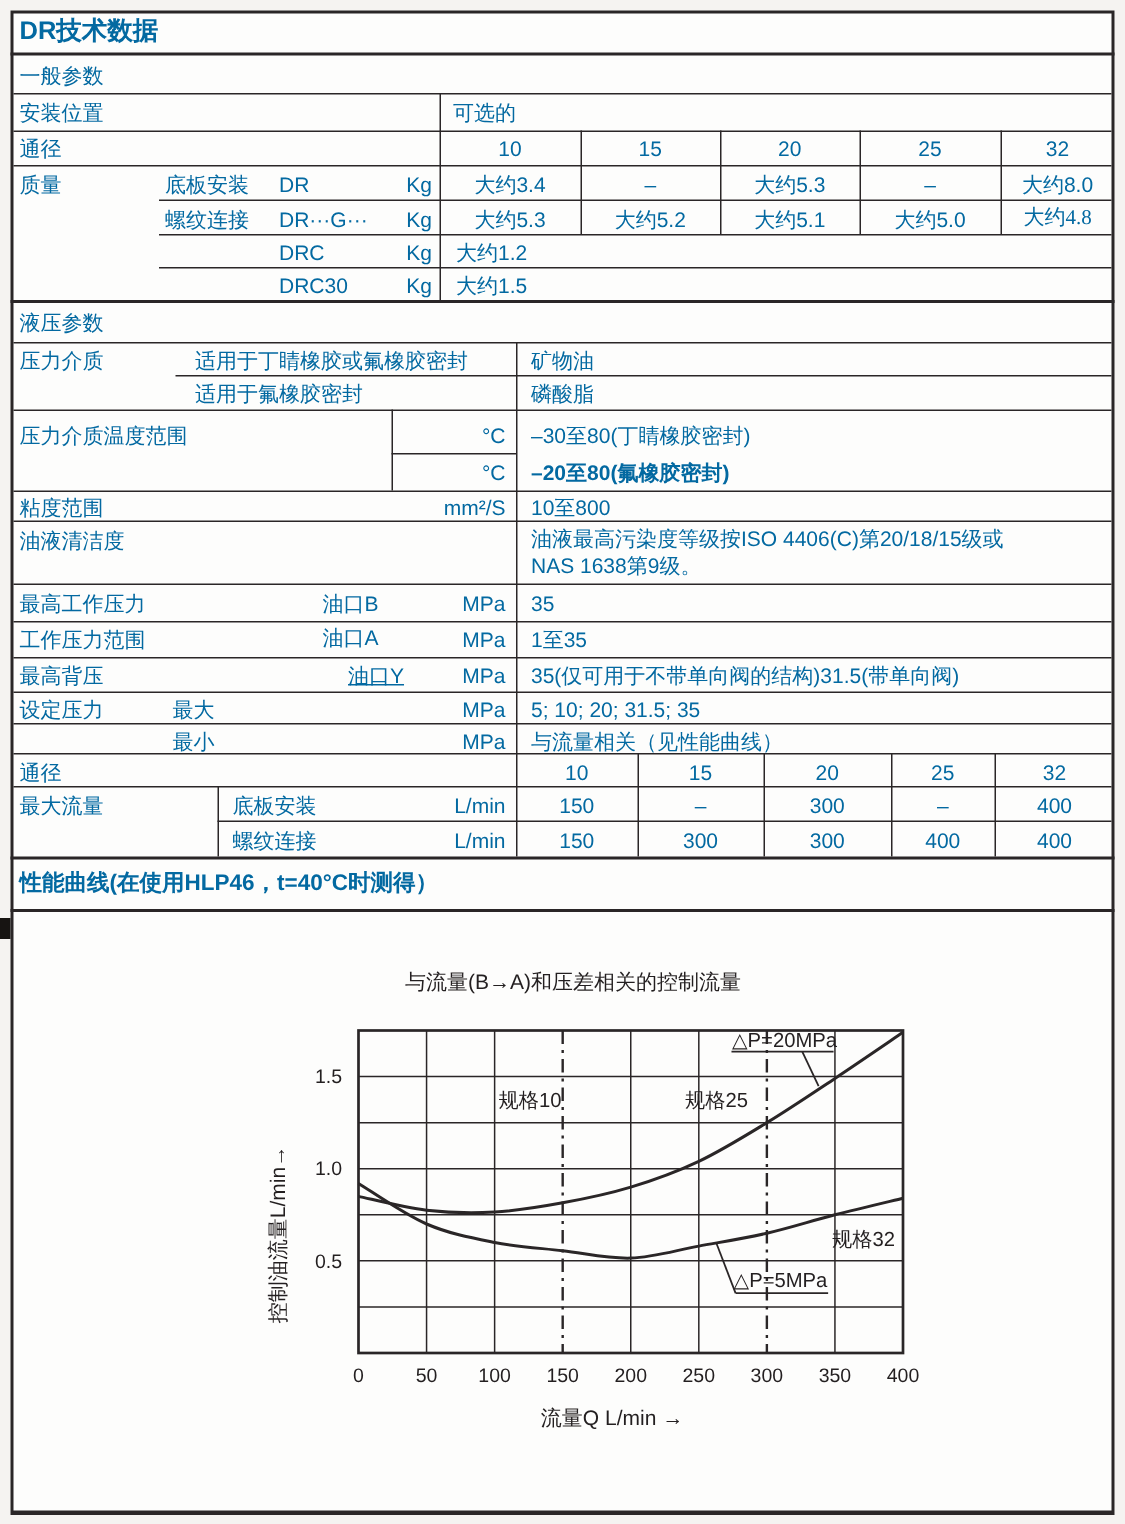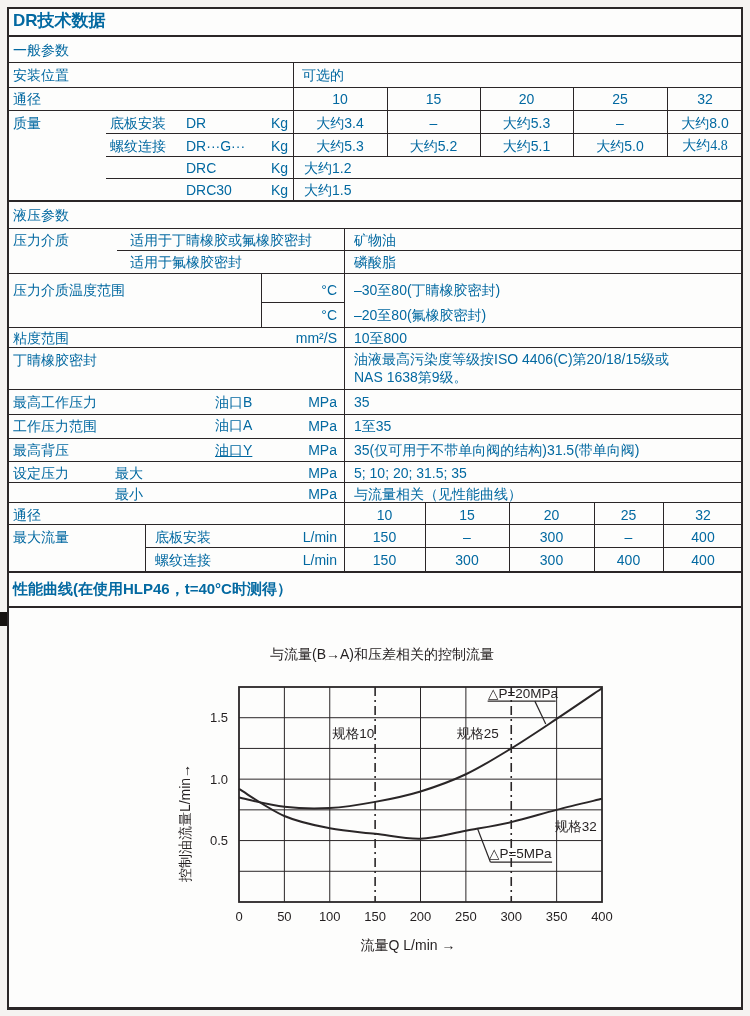--- a/index.html
+++ b/index.html
@@ -80,42 +80,42 @@
   <div class="c" style="left:13px;top:231px;">压力介质</div>
   <div class="c" style="left:130px;top:231px;">适用于丁睛橡胶或氟橡胶密封</div>
   <div class="c" style="left:354px;top:231px;">矿物油</div>
   <div class="c" style="left:130px;top:253px;">适用于氟橡胶密封</div>
   <div class="c" style="left:354px;top:253px;">磷酸脂</div>
 
   <div class="c" style="left:13px;top:281px;">压力介质温度范围</div>
   <div class="c rt" style="left:290px;top:281px;width:47px;">°C</div>
   <div class="c" style="left:354px;top:281px;">–30至80(丁睛橡胶密封)</div>
   <div class="c rt" style="left:290px;top:306px;width:47px;">°C</div>
-  <div class="c" style="left:354px;top:306px;">–20至80(氟橡胶密封)</div>
+  <div class="c" style="left:354px;top:306px;font-weight:bold;">–20至80(氟橡胶密封)</div>
 
   <div class="c" style="left:13px;top:329px;">粘度范围</div>
   <div class="c rt" style="left:280px;top:329px;width:57px;">mm²/S</div>
   <div class="c" style="left:354px;top:329px;">10至800</div>
 
-  <div class="c" style="left:13px;top:351px;">丁睛橡胶密封</div>
+  <div class="c" style="left:13px;top:351px;">油液清洁度</div>
   <div class="c" style="left:354px;top:350px;">油液最高污染度等级按ISO 4406(C)第20/18/15级或</div>
   <div class="c" style="left:354px;top:368px;">NAS 1638第9级。</div>
 
   <div class="c" style="left:13px;top:393px;">最高工作压力</div>
   <div class="c" style="left:215px;top:393px;">油口B</div>
   <div class="c rt" style="left:285px;top:393px;width:52px;">MPa</div>
   <div class="c" style="left:354px;top:393px;">35</div>
 
   <div class="c" style="left:13px;top:417px;">工作压力范围</div>
   <div class="c" style="left:215px;top:416px;">油口A</div>
   <div class="c rt" style="left:285px;top:417px;width:52px;">MPa</div>
   <div class="c" style="left:354px;top:417px;">1至35</div>
 
   <div class="c" style="left:13px;top:441px;">最高背压</div>
-  <div class="c" style="left:215px;top:441px;text-decoration:underline;">油口Y</div>
+  <div class="c" style="left:232px;top:441px;text-decoration:underline;">油口Y</div>
   <div class="c rt" style="left:285px;top:441px;width:52px;">MPa</div>
   <div class="c" style="left:354px;top:441px;">35(仅可用于不带单向阀的结构)31.5(带单向阀)</div>
 
   <div class="c" style="left:13px;top:464px;">设定压力</div>
   <div class="c" style="left:115px;top:464px;">最大</div>
   <div class="c rt" style="left:285px;top:464px;width:52px;">MPa</div>
   <div class="c" style="left:354px;top:464px;">5; 10; 20; 31.5; 35</div>
   <div class="c" style="left:115px;top:485px;">最小</div>
   <div class="c rt" style="left:285px;top:485px;width:52px;">MPa</div>
   <div class="c" style="left:354px;top:485px;">与流量相关（见性能曲线）</div>

